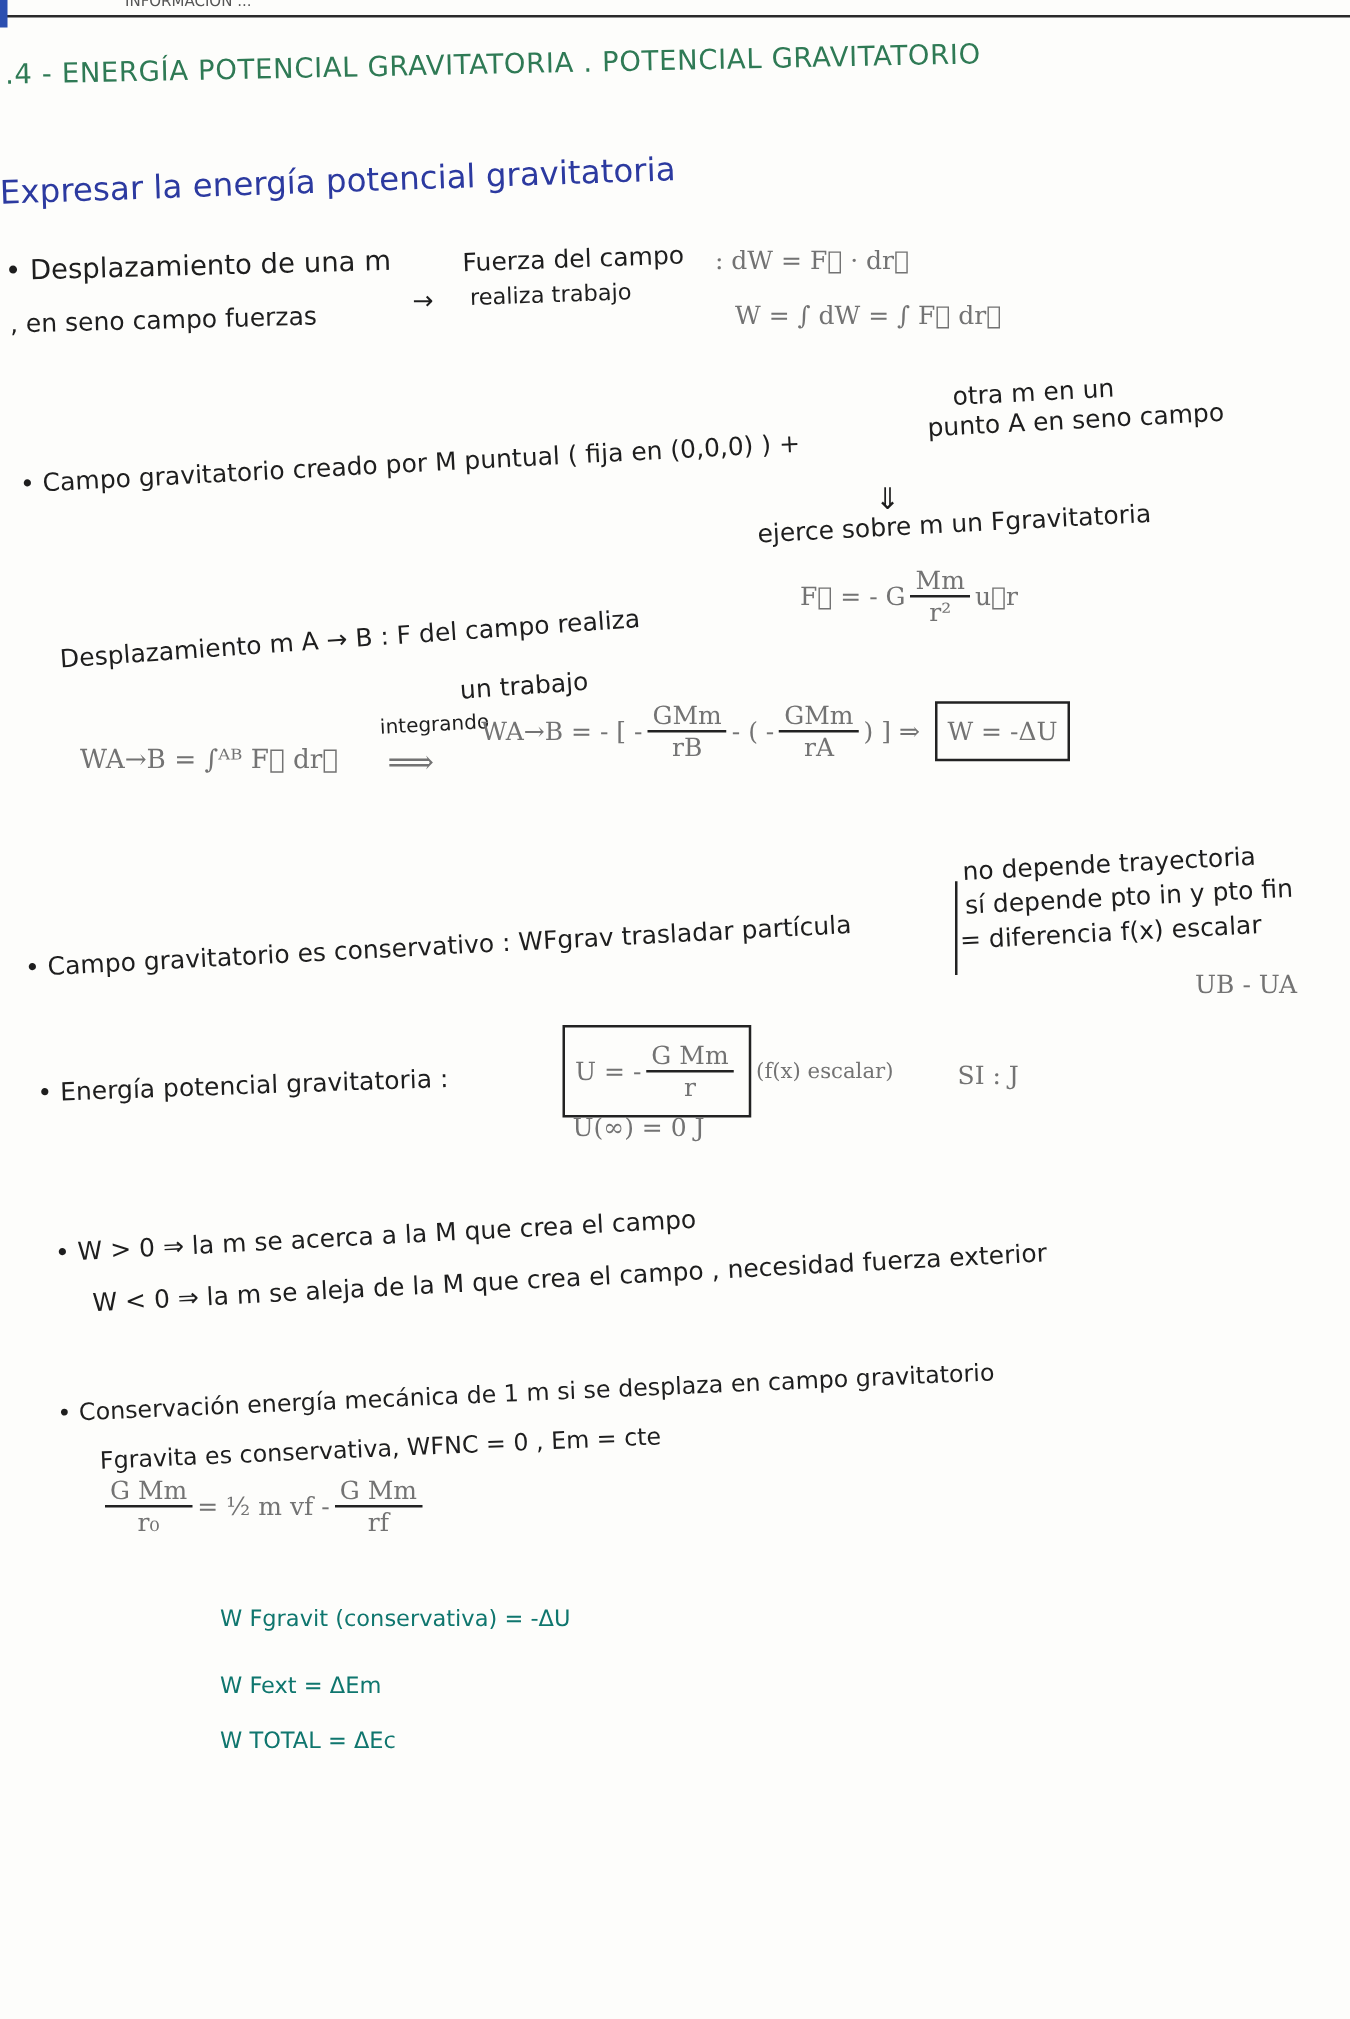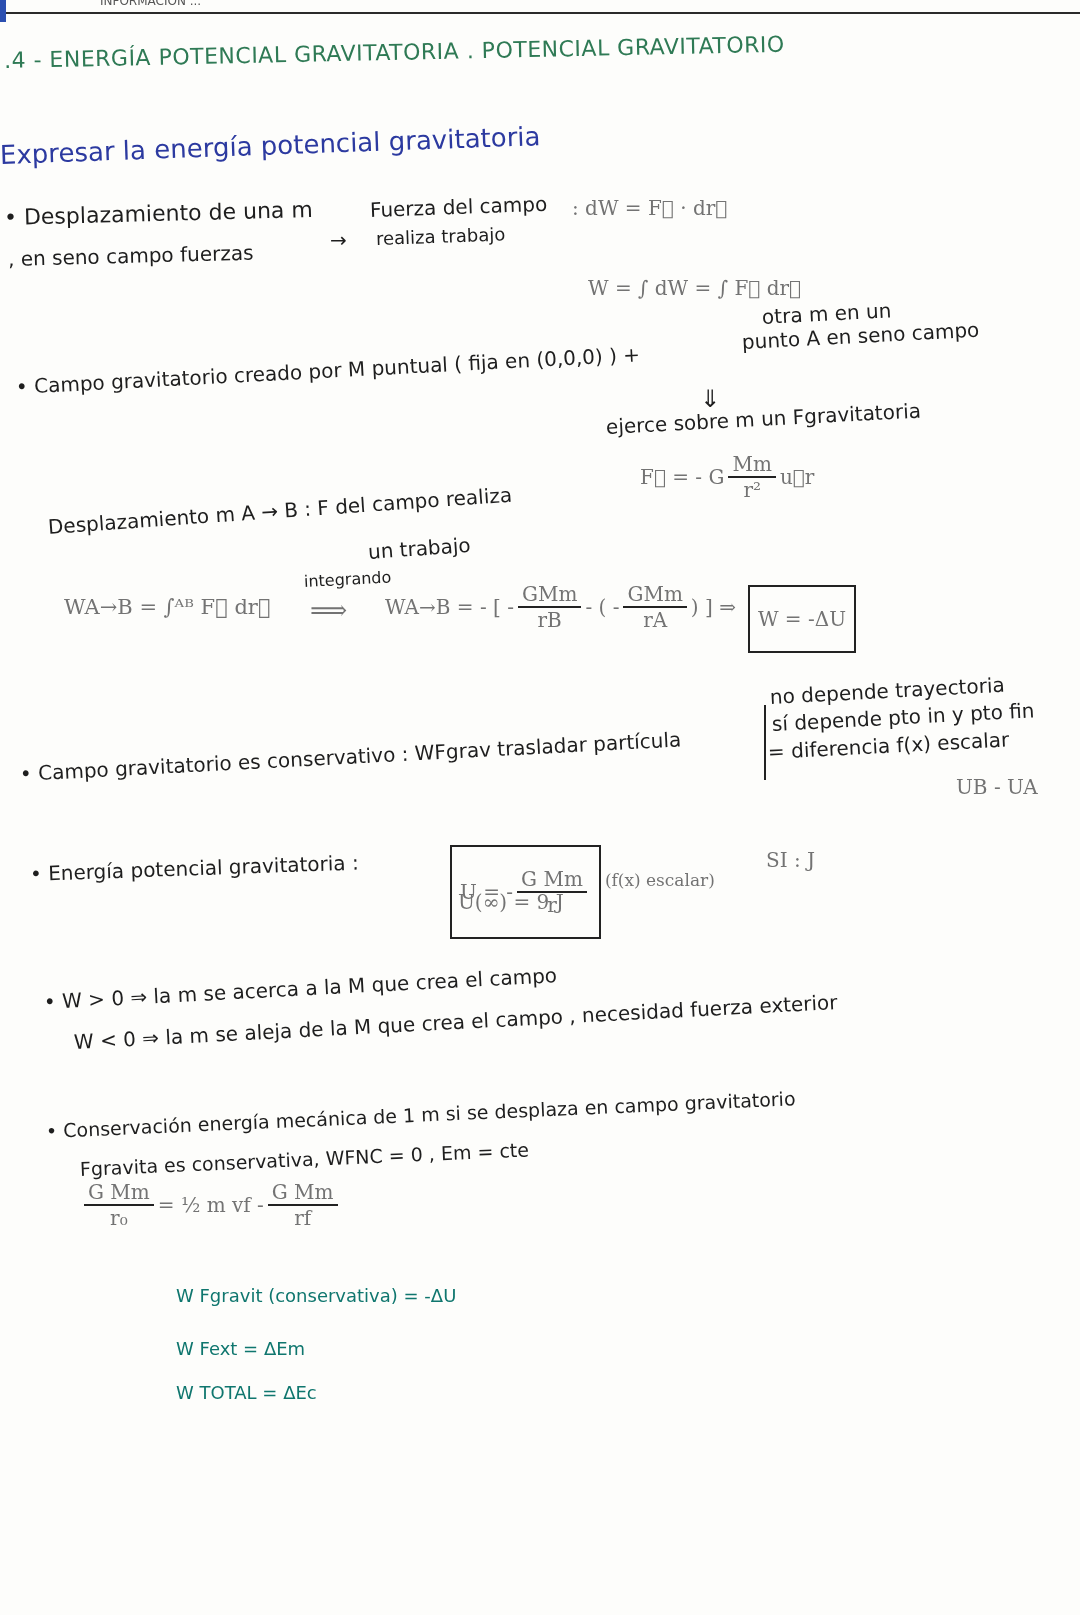--- a/index.html
+++ b/index.html
@@ -11,21 +11,21 @@
   }
   .topbar { position: absolute; left: 0; top: 0; width: 1080px; height: 12px; border-bottom: 2px solid #2a2a2a; }
   .topbar .faint { position: absolute; left: 100px; top: -6px; font-size: 12px; color: #555; }
   .leftstrip { position: absolute; left: 0; top: 0; width: 6px; height: 22px; background: #2b4fb0; }
   .t { position: absolute; white-space: nowrap; transform-origin: left center; }
   .title { font-size: 22px; color: #2f7a55; letter-spacing: 0.5px; }
   .sub { font-size: 26px; color: #2c3aa0; }
   .body { font-size: 20px; color: #1e1e1e; }
   .eq { font-size: 20px; color: #737373; font-family: "DejaVu Serif", serif; }
   .blue { font-size: 18px; color: #0f766e; }
-  .box { border: 2px solid #222; padding: 20px 8px; margin-top: 25px; }
+  .box { border: 2px solid #222; padding: 10px 8px; }
   .frac { display: inline-flex; flex-direction: column; align-items: center; vertical-align: middle; margin: 0 4px; }
   .frac .n { border-bottom: 2px solid #222; padding: 0 4px; }
   .frac .d { padding: 0 4px; }
   .brace { position: absolute; border-left: 2px solid #222; }
 </style>
 </head>
 <body>
 
 <div class="topbar">
   <span class="faint">INFORMACIÓN ...</span>
@@ -35,21 +35,21 @@
 <div class="t title" style="left:4px; top:48px; transform:rotate(-1.2deg);">.4 - ENERGÍA POTENCIAL GRAVITATORIA . POTENCIAL GRAVITATORIO</div>
 <div class="t sub" style="left:0px; top:140px; transform:rotate(-2deg);">Expresar la energía potencial gravitatoria</div>
 
 <div>
   <div class="t body" style="left:4px; top:205px; font-size:22px; transform:rotate(-1.5deg);">• Desplazamiento de una m</div>
   <div class="t body" style="left:8px; top:247px; transform:rotate(-1.5deg);">, en seno campo fuerzas</div>
   <div class="t body" style="left:330px; top:228px;">→</div>
   <div class="t body" style="left:370px; top:198px; transform:rotate(-2deg);">Fuerza del campo</div>
   <div class="t body" style="left:376px; top:228px; font-size:18px; transform:rotate(-2deg);">realiza trabajo</div>
   <div class="t eq" style="left:572px; top:196px;">: dW = F⃗ · dr⃗</div>
-  <div class="t eq" style="left:588px; top:240px;margin-top:36px;">W = ∫ dW = ∫ F⃗ dr⃗</div>
+  <div class="t eq" style="left:588px; top:240px;">W = ∫ dW = ∫ F⃗ dr⃗</div>
 </div>
 
 <div>
   <div class="t body" style="left:16px; top:375px; transform:rotate(-3deg);">• Campo gravitatorio creado por M puntual ( fija en (0,0,0) ) +</div>
   <div class="t body" style="left:762px; top:305px; transform:rotate(-3deg);">otra m en un</div>
   <div class="t body" style="left:742px; top:330px; transform:rotate(-3deg);">punto A en seno campo</div>
   <div class="t body" style="left:700px; top:385px; font-size:24px;">⇓</div>
   <div class="t body" style="left:606px; top:415px; transform:rotate(-3deg);">ejerce sobre m un Fgravitatoria</div>
   <div class="t eq" style="left:640px; top:452px; display:flex; align-items:center;text-align:right;">
     <span>F⃗ = - G</span>
@@ -98,21 +98,21 @@
     <span class="box" style="display:inline-flex; align-items:center;">
       <span>U = -</span>
       <span class="frac">
         <span class="n">G Mm</span>
         <span class="d">r</span>
       </span>
     </span>
     <span style="font-size:17px; margin-left:4px;">(f(x) escalar)</span>
   </div>
   <div class="t eq" style="left:766px; top:848px;">SI : J</div>
-  <div class="t eq" style="left:458px; top:890px;">U(∞) = 9 J</div>
+  <div class="t eq" style="left:458px; top:890px;">U(∞) = 0 J</div>
 </div>
 
 <div>
   <div class="t body" style="left:44px; top:990px; transform:rotate(-3deg);">• W &gt; 0 ⇒ la m se acerca a la M que crea el campo</div>
   <div class="t body" style="left:74px; top:1030px; transform:rotate(-3deg);">W &lt; 0 ⇒ la m se aleja de la M que crea el campo , necesidad fuerza exterior</div>
 </div>
 
 <div>
   <div class="t body" style="left:46px; top:1120px; font-size:19px; transform:rotate(-2.5deg);">• Conservación energía mecánica de 1 m si se desplaza en campo gravitatorio</div>
   <div class="t body" style="left:80px; top:1158px; font-size:19px; transform:rotate(-2.5deg);">Fgravita es conservativa, WFNC = 0 , Em = cte</div>

